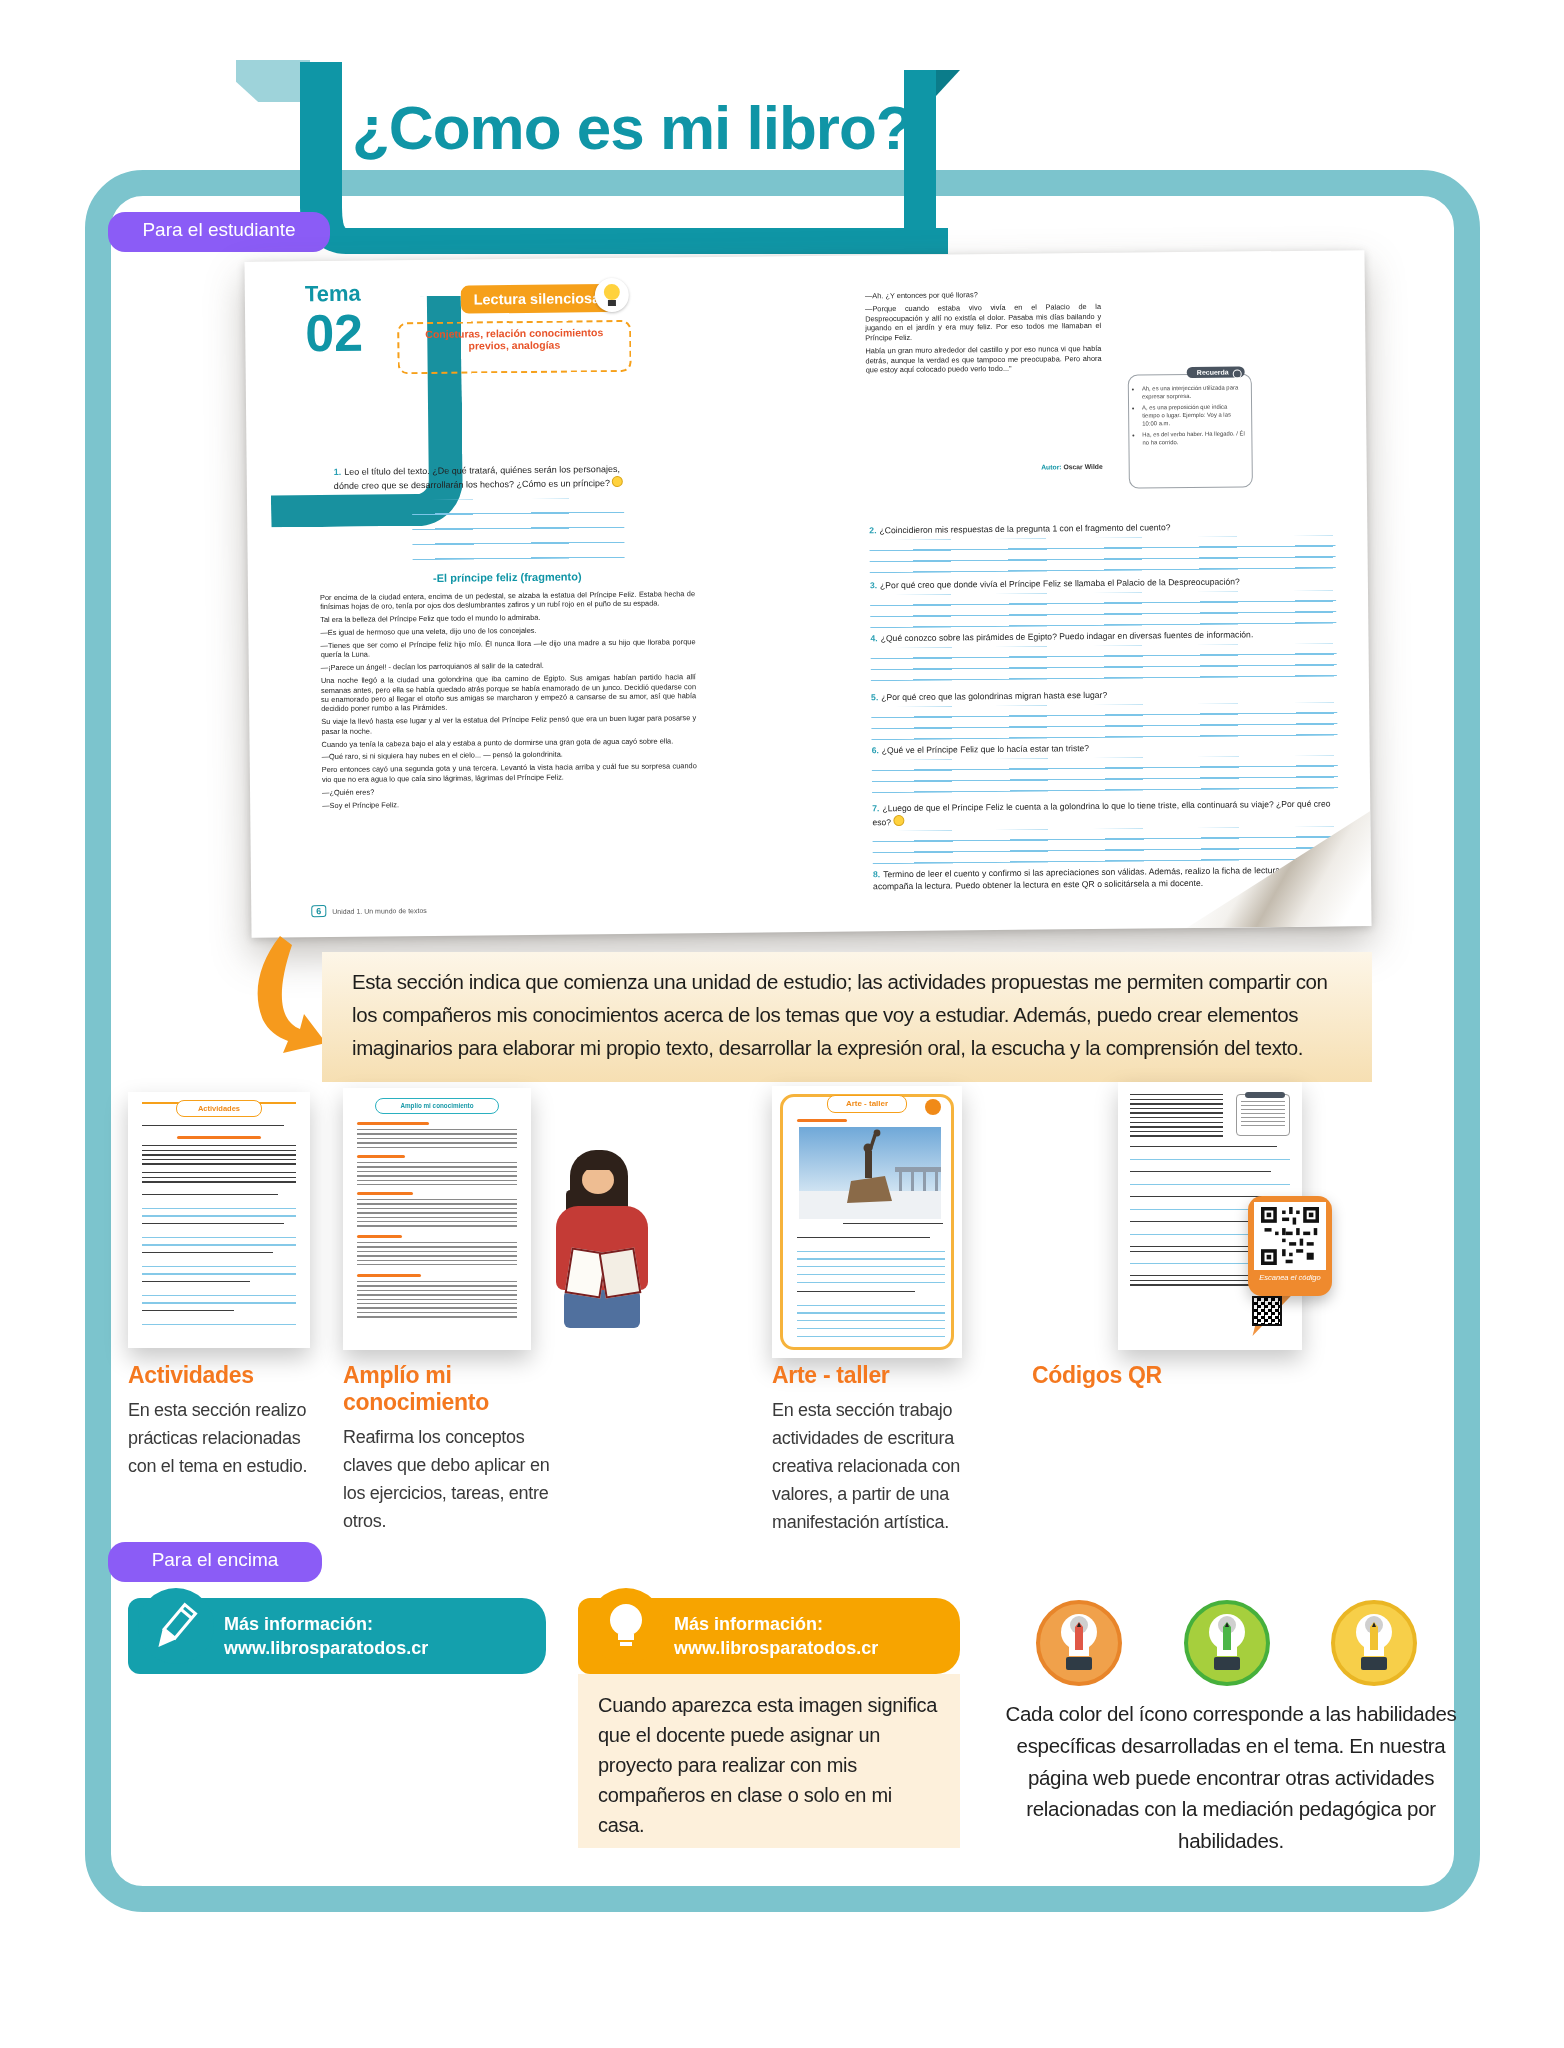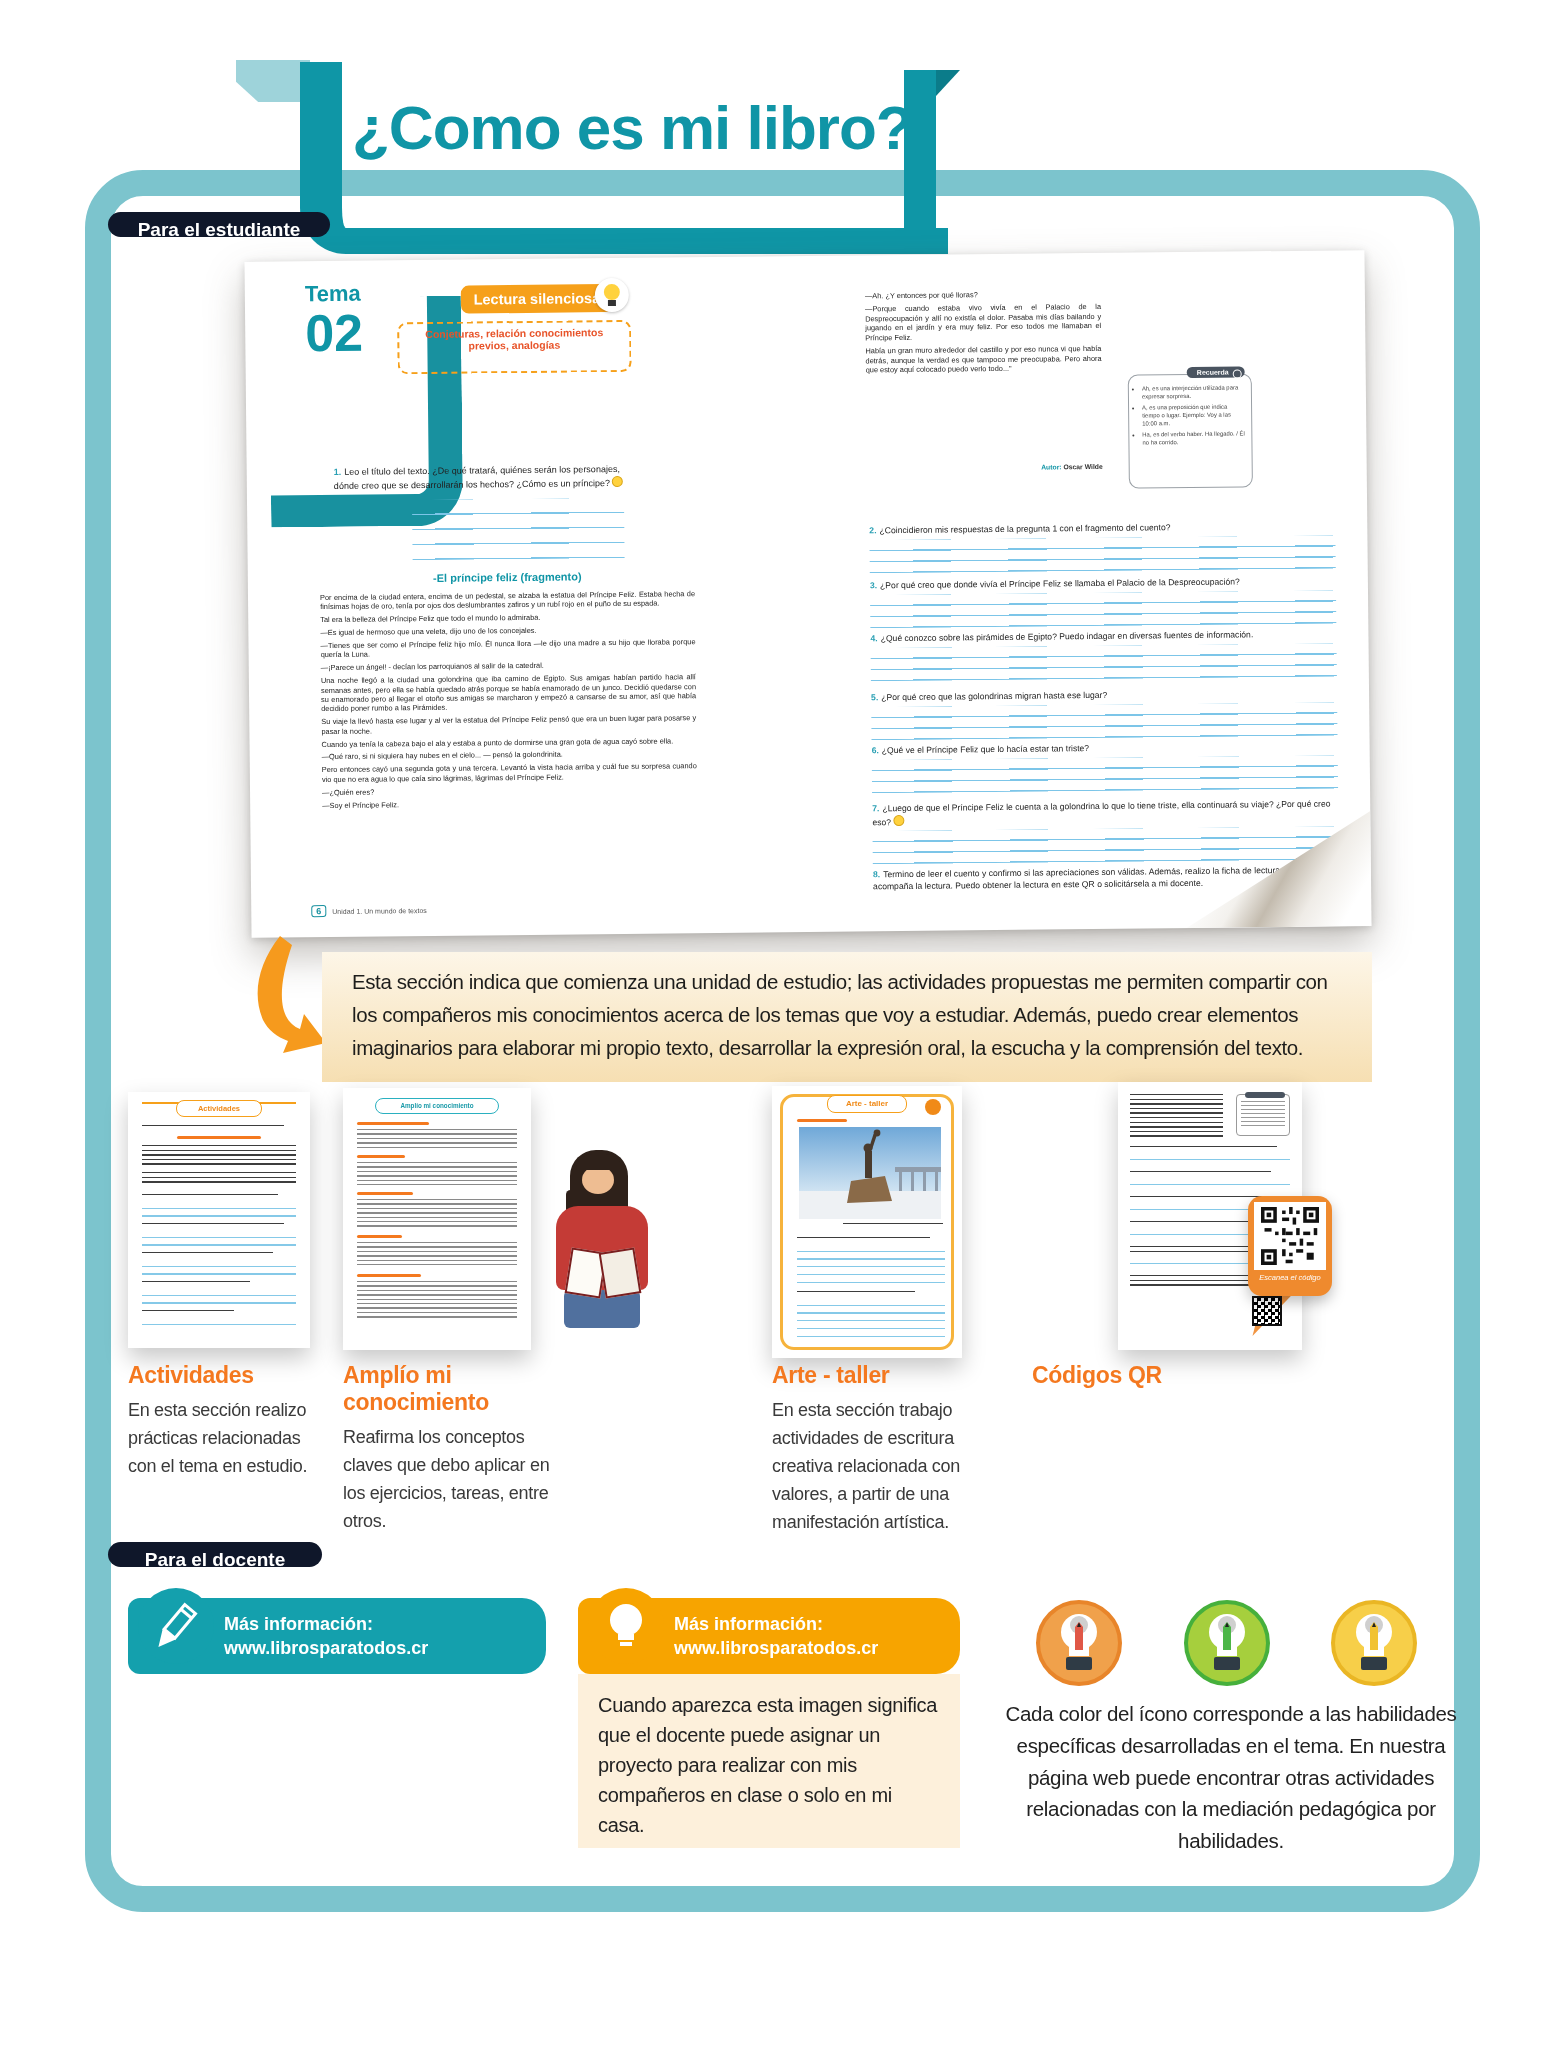--- a/index.html
+++ b/index.html
@@ -16,22 +16,22 @@
   .ribbon-l{position:absolute;left:300px;top:62px;width:606px;height:166px;
             border-left:42px solid #0f96a6;border-bottom:26px solid #0f96a6;
             border-bottom-left-radius:46px;}
   .ribbon-r{position:absolute;left:904px;top:70px;width:32px;height:158px;background:#0f96a6;}
   .ribbon-r-fold{position:absolute;left:936px;top:70px;width:24px;height:26px;background:#0b7c8a;
                  clip-path:polygon(0 0,100% 0,0 100%);}
   .page-title{position:absolute;left:352px;top:92px;width:600px;font-size:62px;font-weight:bold;
               color:#1095a6;letter-spacing:-1px;white-space:nowrap;}
 
   
-  .pill{position:absolute;background:#0f172a;color:#fff;font-weight:bold;font-size:19px;
-        border-radius:17px;text-align:center;line-height:36px;height:25px;}
+  .pill{position:absolute;background:#8b5cf6;color:#fff;font-weight:normal;font-size:19px;
+        border-radius:17px;text-align:center;line-height:36px;height:40px;}
   .pill-student{left:108px;top:212px;width:222px;}
   .pill-teacher{left:108px;top:1542px;width:214px;}
 
   
   .spread{position:absolute;left:248px;top:256px;width:1120px;height:676px;background:#fff;
           box-shadow:0 18px 38px rgba(90,80,70,.35),0 2px 8px rgba(0,0,0,.18);
           transform:rotate(-0.6deg);}
   .tema-label{position:absolute;left:60px;top:20px;font-size:22px;font-weight:bold;color:#1095a6;}
   .tema-num{position:absolute;left:60px;top:42px;font-size:52px;font-weight:bold;color:#1095a6;}
   .pipe{position:absolute;left:24px;top:36px;width:158px;height:198px;
@@ -443,21 +443,21 @@
     <p>Reafirma los conceptos claves que debo aplicar en los ejercicios, tareas, entre otros.</p>
   </div>
   <div class="sec sec3">
     <h3>Arte - taller</h3>
     <p>En esta sección trabajo actividades de escritura creativa relacionada con valores, a partir de una manifestación artística.</p>
   </div>
   <div class="sec sec4">
     <h3>Códigos QR</h3>
   </div>
 
-  <div class="pill pill-teacher">Para el docente</div>
+  <div class="pill pill-teacher">Para el encima</div>
 
   <div class="tbox tbox1">
     <div class="hd">
       <span>Más información:</span><br>
       <span>www.librosparatodos.cr</span>
     </div>
     <div class="ic">
       <svg width="76" height="76" viewBox="0 0 76 76">
         <g transform="rotate(40 38 38)" fill="none" stroke="#fff" stroke-width="3">
           <rect x="31" y="16" width="14" height="32"></rect>

